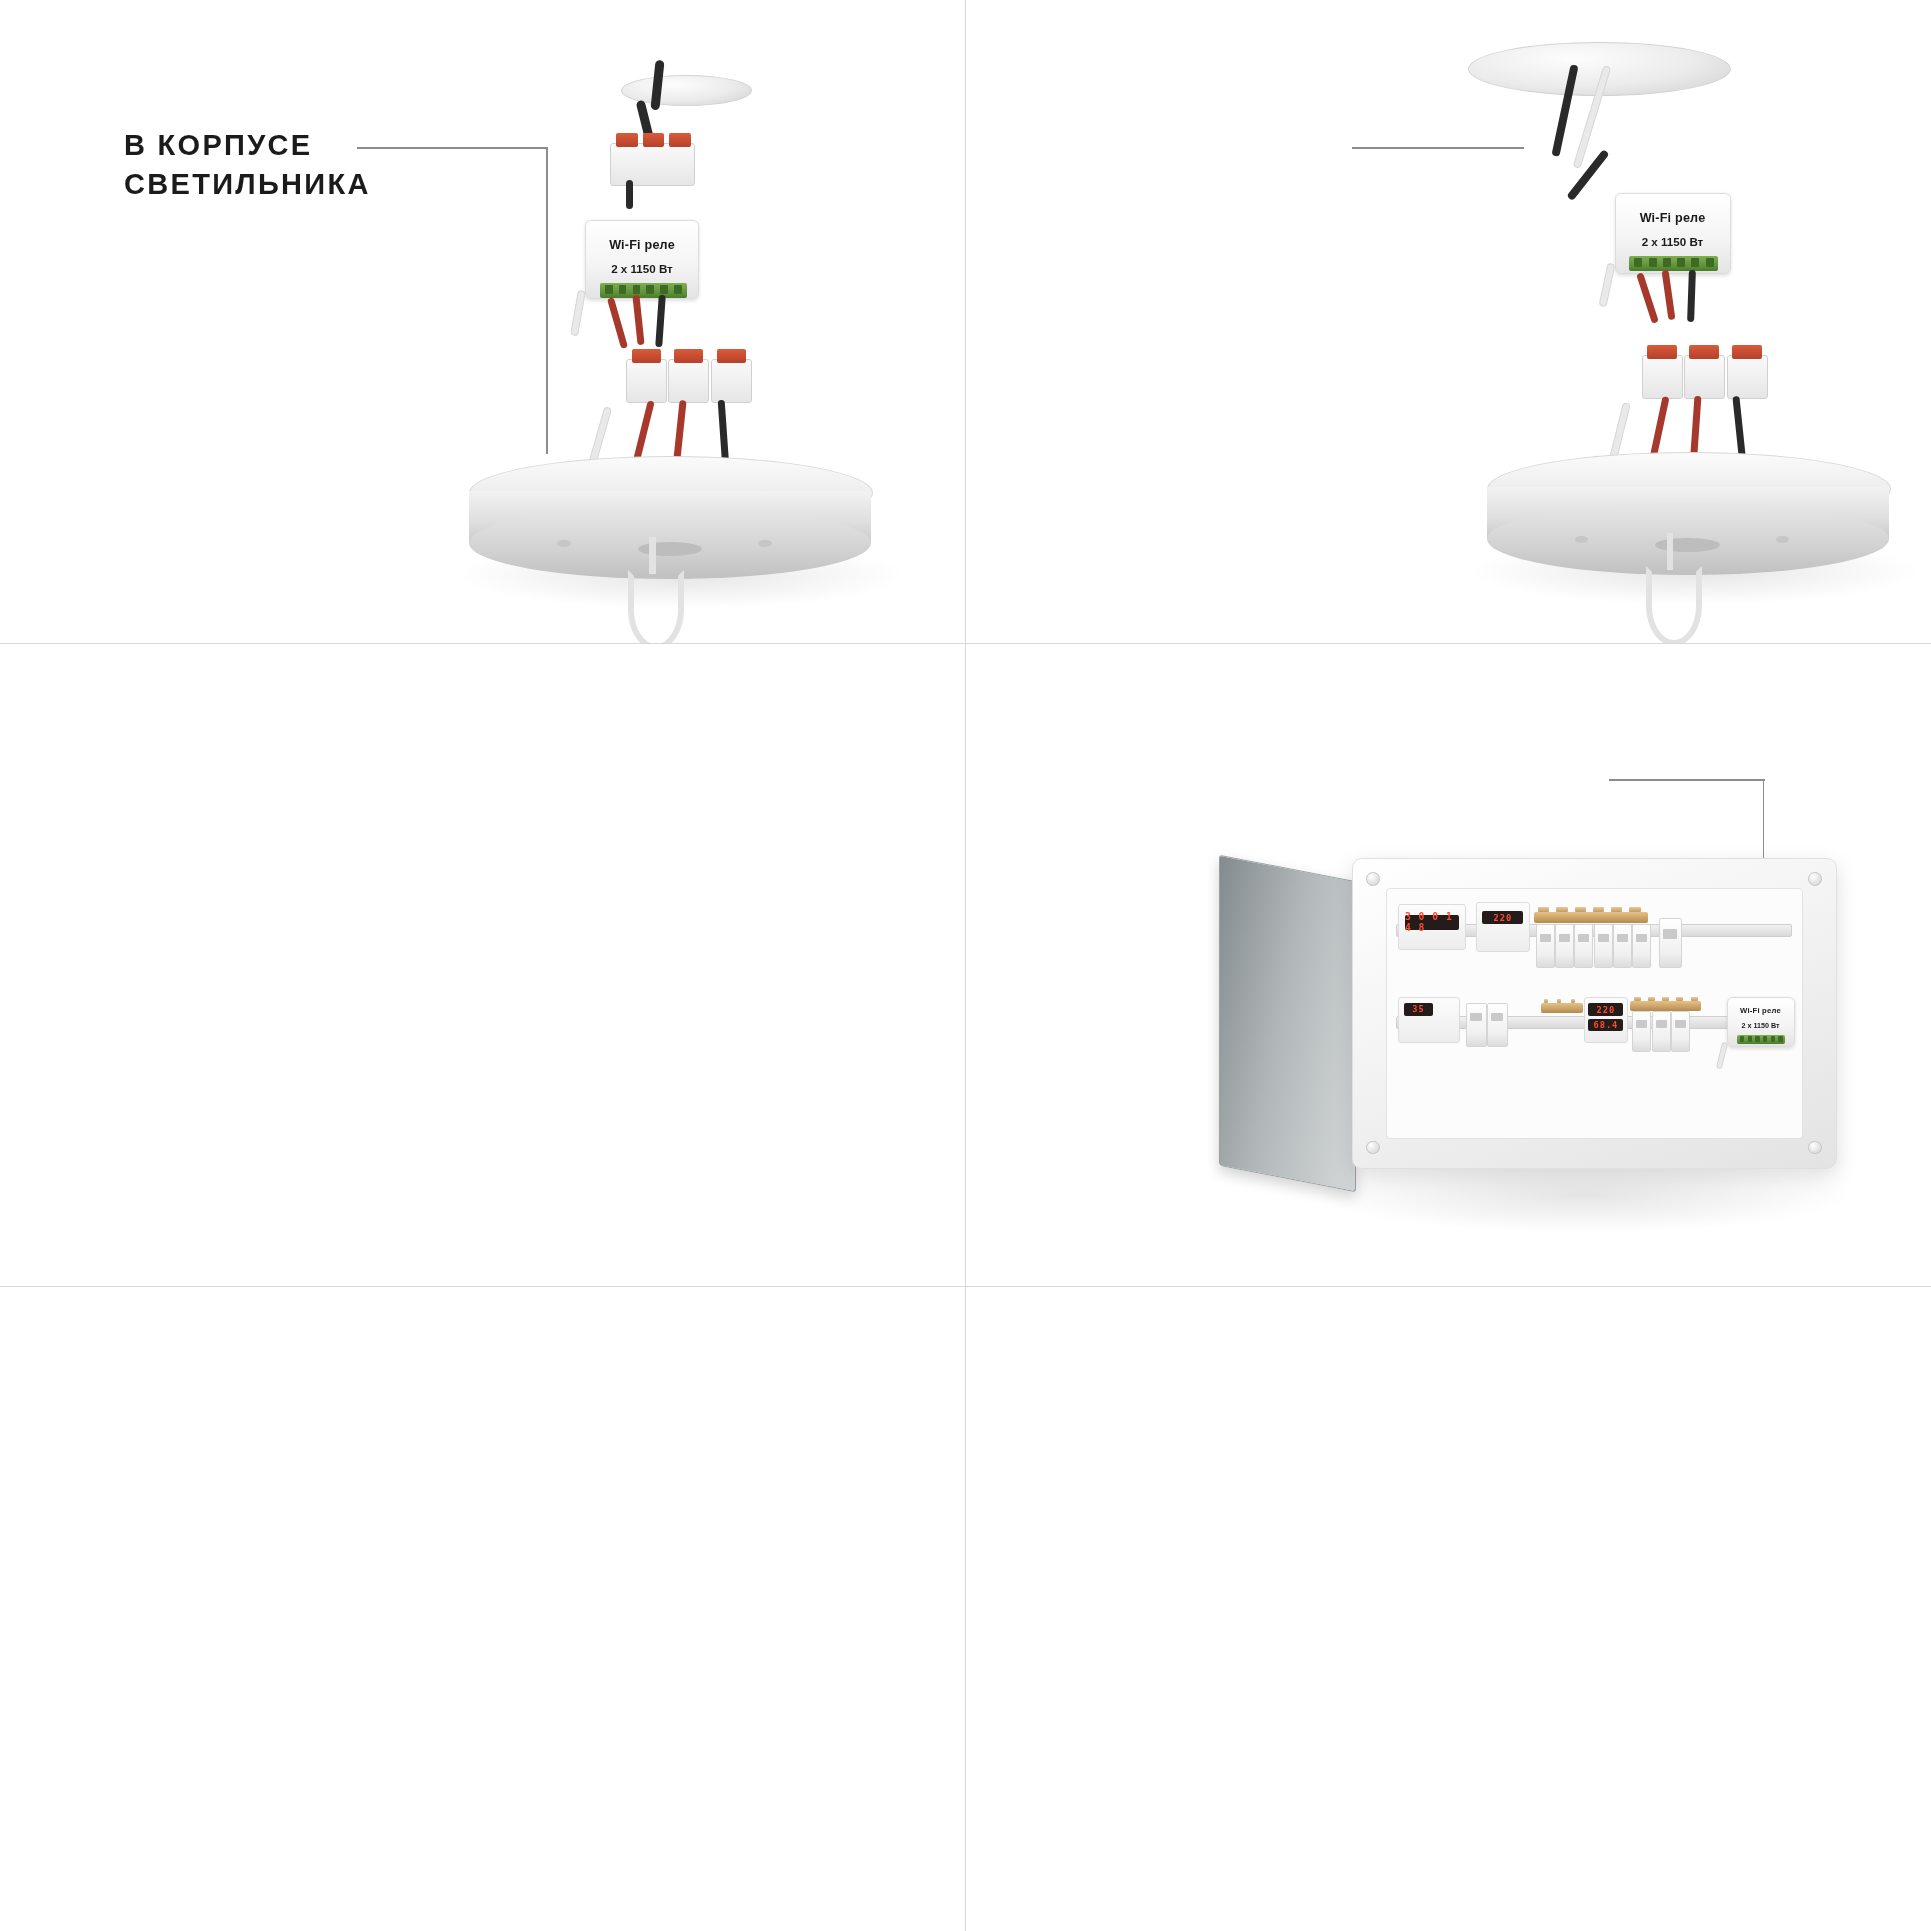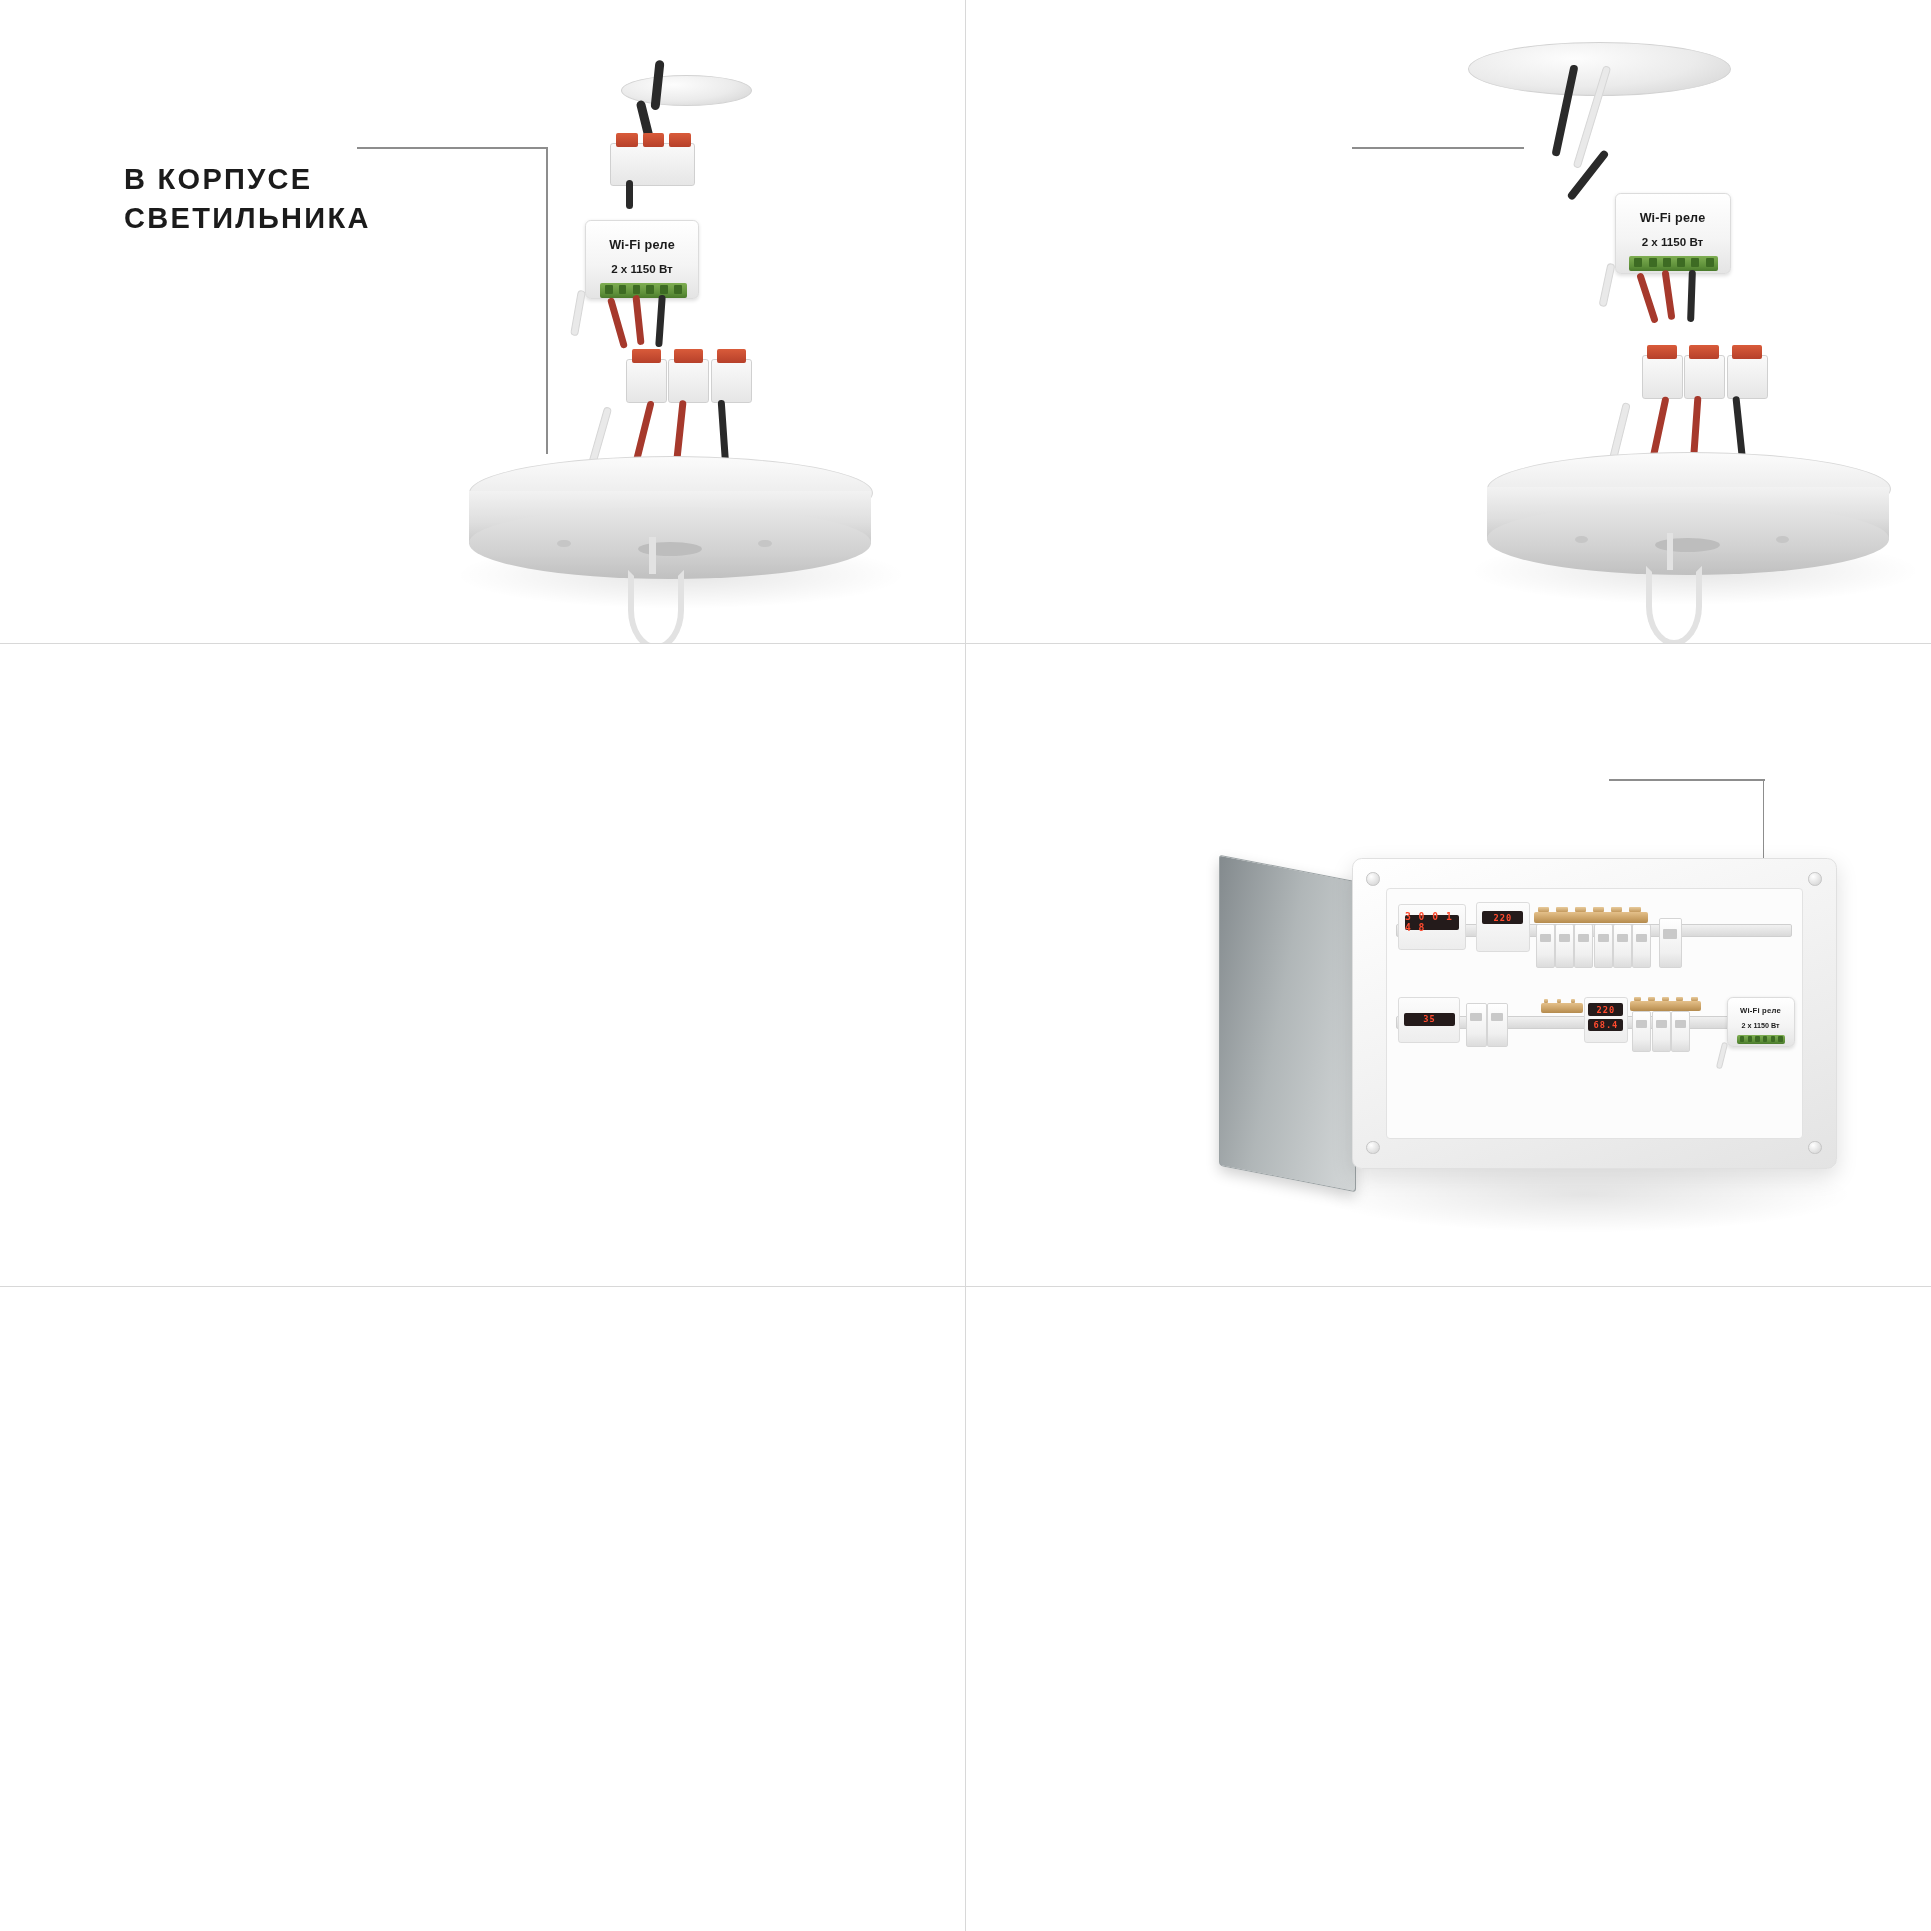--- a/index.html
+++ b/index.html
@@ -40,21 +40,20 @@
   
   .caption {
     position: absolute;
     font-size: 29px;
     font-weight: 700;
     letter-spacing: 2.3px;
     line-height: 1.33;
     color: #1b1b1b;
     text-transform: uppercase;
     white-space: pre-line;
-    margin-top: 34px;
   }
   .leader {
     position: absolute;
     pointer-events: none;
   }
   .leader .h {
     position: absolute;
     height: 1.9px;
     background: #8d8d8d;
     top: 0;
@@ -467,21 +466,21 @@
             </div>
           <div class="breaker" style="left:245px; top:35px; width:17.4px; height:42px;">
               <div class="toggle"></div>
             </div>
           <div class="breaker" style="left:272px; top:29px; width:21px; height:48px;">
               <div class="toggle"></div>
             </div>
 
           <div class="din-rail" style="left:9.7px; top:127px; right:9.7px; height:11.6px;"></div>
           <div class="meter" style="left:11.6px; top:108px; width:60px; height:44px;">
-            <div class="lcd" style="left:4.8px; top:15px; width:51px; height:13.5px; font-size:8.7px;">35</div>
+            <div class="lcd" style="left:4.8px; top:5px; width:29px; height:13.5px; font-size:8.7px;">35</div>
           </div>
           <div class="breaker" style="left:79px; top:114px; width:19.3px; height:42px;">
               <div class="toggle"></div>
             </div>
           <div class="breaker" style="left:100px; top:114px; width:19.3px; height:42px;">
               <div class="toggle"></div>
             </div>
 
           <div class="busbar" style="left:154px; top:114px; width:42px; height:10.6px;">
             <div class="tooth" style="left:8%"></div>

